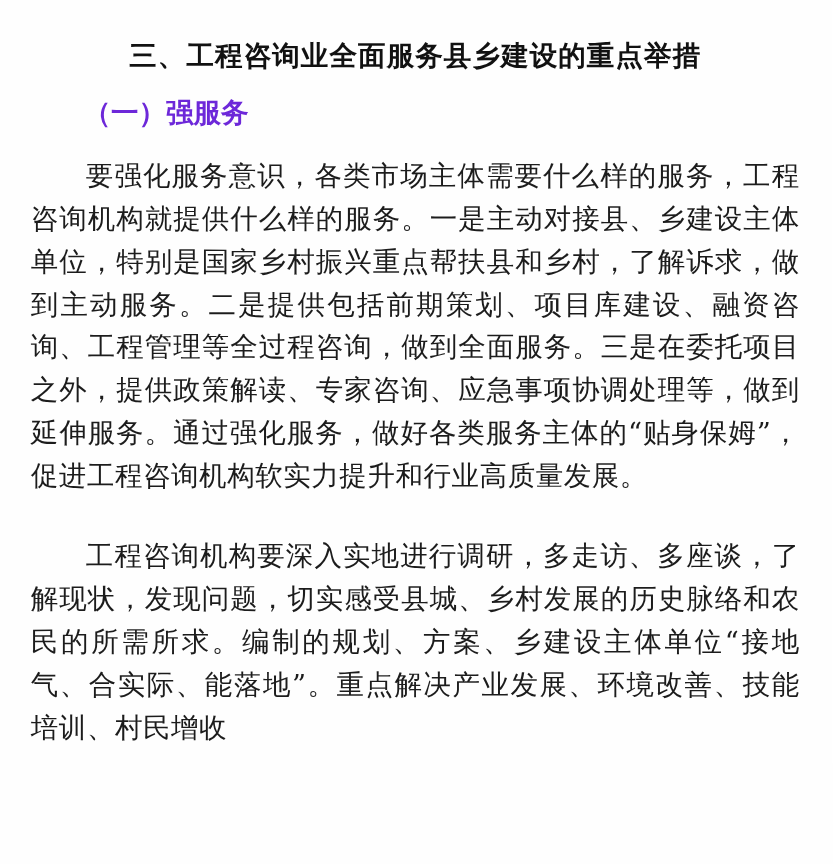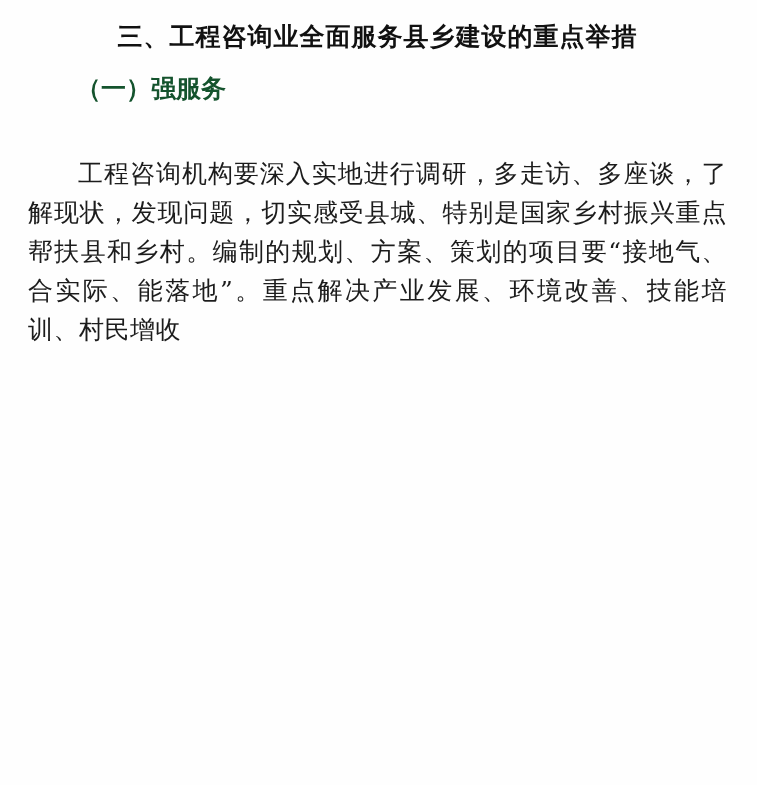--- a/index.html
+++ b/index.html
@@ -11,39 +11,39 @@
     width: 757px;
     height: 785px;
     font-family: "DejaVu Serif", "Liberation Serif", serif;
     color: #1a1a1a;
     overflow: hidden;
   }
   .page {
     box-sizing: border-box;
     width: 757px;
     height: 785px;
-    padding: 18px 30px 0 28px;
+    padding: 32px 30px 0 28px;
     background: #fefefe;
   }
   .doc-heading {
     font-size: 25px;
     font-weight: bold;
     text-align: center;
     letter-spacing: 1px;
     line-height: 1.5;
     margin: 0 0 14px 0;
     color: #111;
   }
   .sub-heading {
     font-size: 25px;
     font-weight: bold;
     line-height: 1.55;
     margin: 0 0 8px 0;
     text-indent: 48px;
-    color: #14532d;
+    color: #6d28d9;
   }
   .body-para {
     font-size: 25px;
     line-height: 1.56;
     margin: 0 0 6px 0;
     text-indent: 50px;
     text-align: justify;
     text-justify: inter-ideograph;
     letter-spacing: 0.5px;
     color: #1c1c1c;
@@ -55,21 +55,22 @@
 <body>
 
 <div class="page">
 
   <h1 class="doc-heading">三、工程咨询业全面服务县乡建设的重点举措</h1>
 
   <h2 class="sub-heading">（一）强服务</h2>
 
   <div class="spacer-sm"></div>
 
+  <p class="body-para">要强化服务意识，各类市场主体需要什么样的服务，工程咨询机构就提供什么样的服务。一是主动对接县、乡建设主体单位，特别是国家乡村振兴重点帮扶县和乡村，了解诉求，做到主动服务。二是提供包括前期策划、项目库建设、融资咨询、工程管理等全过程咨询，做到全面服务。三是在委托项目之外，提供政策解读、专家咨询、应急事项协调处理等，做到延伸服务。通过强化服务，做好各类服务主体的“贴身保姆”，促进工程咨询机构软实力提升和行业高质量发展。</p>
 
   <div class="spacer-md"></div>
 
 
   <div class="spacer-sm"></div>
 
-  <p class="body-para">工程咨询机构要深入实地进行调研，多走访、多座谈，了解现状，发现问题，切实感受县城、特别是国家乡村振兴重点帮扶县和乡村。编制的规划、方案、策划的项目要“接地气、合实际、能落地”。重点解决产业发展、环境改善、技能培训、村民增收</p>
+  <p class="body-para">工程咨询机构要深入实地进行调研，多走访、多座谈，了解现状，发现问题，切实感受县城、乡村发展的历史脉络和农民的所需所求。编制的规划、方案、乡建设主体单位“接地气、合实际、能落地”。重点解决产业发展、环境改善、技能培训、村民增收</p>
 
 </div>
 
 </body></html>

